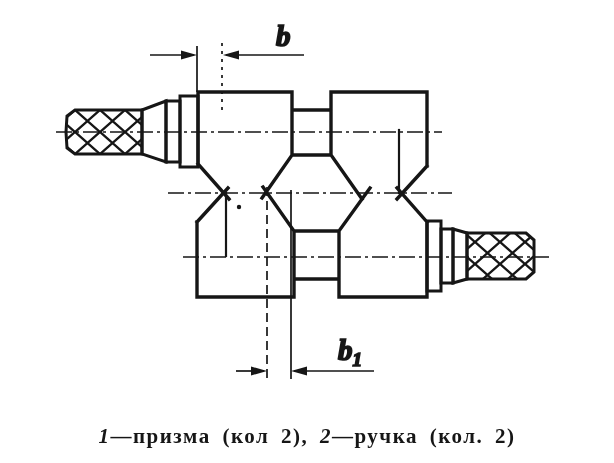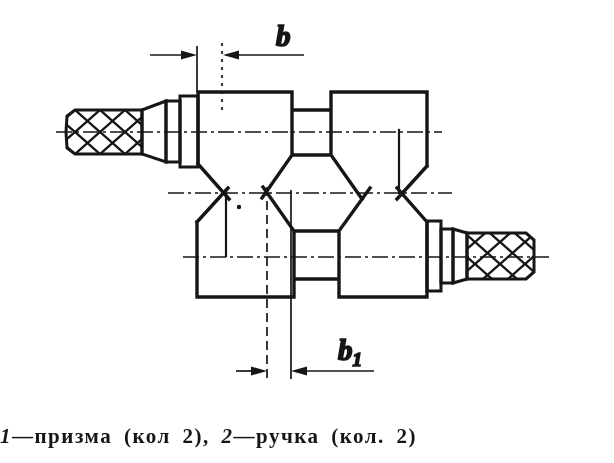--- a/index.html
+++ b/index.html
@@ -7,20 +7,21 @@
     position:relative;
     width:614px;height:463px;
     background:#ffffff;
     overflow:hidden;
     font-family:"Liberation Serif", serif;
   }
   .drawing-svg{position:absolute;left:0;top:0;}
   .caption{
     position:absolute;
     left:0;top:424px;width:614px;
+    text-align:center;
     font-family:"Liberation Serif", serif;
     font-size:21px;
     font-weight:bold;
     color:#161616;
     letter-spacing:1.5px;
     word-spacing:5px;
     white-space:nowrap;
   }
   .caption .ref{font-style:italic;}
   text{fill:#161616;}

